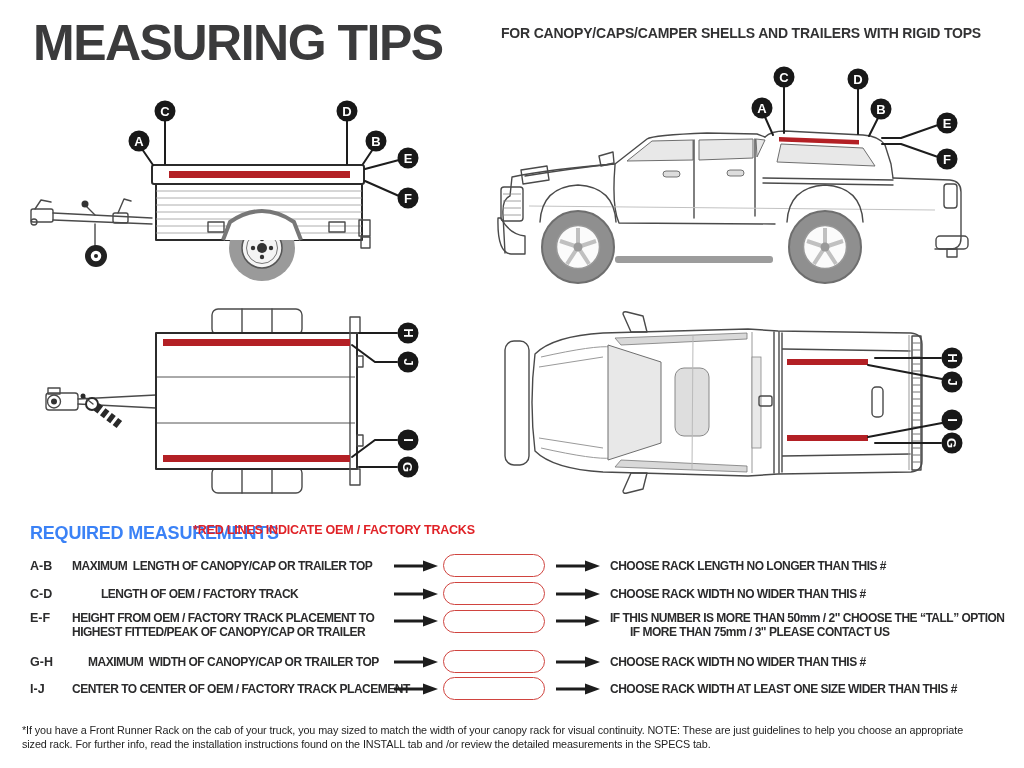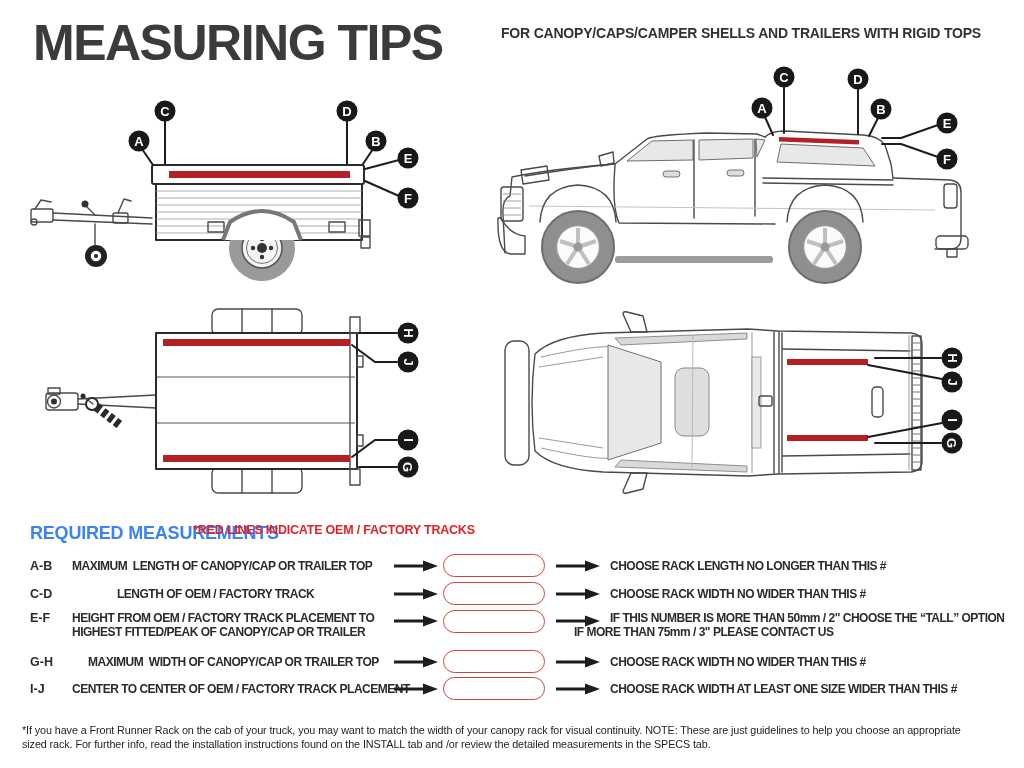--- a/index.html
+++ b/index.html
@@ -277,21 +277,21 @@
         <polygon points="29,0.5 44,6 29,11.5" fill="#1d1d1d"></polygon>
       </svg>
     <div class="pill" style="left:443px;top:554px;"></div>
     <svg class="arrow" style="left:556px;top:560px;" viewBox="0 0 44 12">
         <line x1="0" y1="6" x2="31" y2="6" stroke="#1d1d1d" stroke-width="3"></line>
         <polygon points="29,0.5 44,6 29,11.5" fill="#1d1d1d"></polygon>
       </svg>
     <div class="abs mtext t-pre" style="left:610px;top:559px;">CHOOSE RACK LENGTH NO LONGER THAN THIS #</div>
 
     <div class="abs mkey" style="left:30px;top:587px;">C-D</div>
-    <div class="abs mtext t-pre" style="left:88px;top:587px;padding-left:29px;">LENGTH OF OEM / FACTORY TRACK</div>
+    <div class="abs mtext t-pre" style="left:72px;top:587px;padding-left:29px;">LENGTH OF OEM / FACTORY TRACK</div>
     <svg class="arrow" style="left:394px;top:588px;" viewBox="0 0 44 12">
         <line x1="0" y1="6" x2="31" y2="6" stroke="#1d1d1d" stroke-width="3"></line>
         <polygon points="29,0.5 44,6 29,11.5" fill="#1d1d1d"></polygon>
       </svg>
     <div class="pill" style="left:443px;top:582px;"></div>
     <svg class="arrow" style="left:556px;top:588px;" viewBox="0 0 44 12">
         <line x1="0" y1="6" x2="31" y2="6" stroke="#1d1d1d" stroke-width="3"></line>
         <polygon points="29,0.5 44,6 29,11.5" fill="#1d1d1d"></polygon>
       </svg>
     <div class="abs mtext t-pre" style="left:610px;top:587px;">CHOOSE RACK WIDTH NO WIDER THAN THIS #</div>
@@ -302,21 +302,21 @@
     <svg class="arrow" style="left:394px;top:615px;" viewBox="0 0 44 12">
         <line x1="0" y1="6" x2="31" y2="6" stroke="#1d1d1d" stroke-width="3"></line>
         <polygon points="29,0.5 44,6 29,11.5" fill="#1d1d1d"></polygon>
       </svg>
     <div class="pill" style="left:443px;top:610px;"></div>
     <svg class="arrow" style="left:556px;top:615px;" viewBox="0 0 44 12">
         <line x1="0" y1="6" x2="31" y2="6" stroke="#1d1d1d" stroke-width="3"></line>
         <polygon points="29,0.5 44,6 29,11.5" fill="#1d1d1d"></polygon>
       </svg>
     <div class="abs mtext t-pre" style="left:610px;top:611px;">IF THIS NUMBER IS MORE THAN 50mm / 2" CHOOSE THE “TALL” OPTION</div>
-    <div class="abs mtext t-pre" style="left:574px;top:625px;text-align:center;">IF MORE THAN 75mm / 3" PLEASE CONTACT US</div>
+    <div class="abs mtext t-pre" style="left:630px;top:625px;text-align:center;">IF MORE THAN 75mm / 3" PLEASE CONTACT US</div>
 
     <div class="abs mkey" style="left:30px;top:655px;">G-H</div>
     <div class="abs mtext t-pre" style="left:72px;top:655px;margin-left:16px;">MAXIMUM  WIDTH OF CANOPY/CAP OR TRAILER TOP</div>
     <svg class="arrow" style="left:394px;top:656px;" viewBox="0 0 44 12">
         <line x1="0" y1="6" x2="31" y2="6" stroke="#1d1d1d" stroke-width="3"></line>
         <polygon points="29,0.5 44,6 29,11.5" fill="#1d1d1d"></polygon>
       </svg>
     <div class="pill" style="left:443px;top:650px;"></div>
     <svg class="arrow" style="left:556px;top:656px;" viewBox="0 0 44 12">
         <line x1="0" y1="6" x2="31" y2="6" stroke="#1d1d1d" stroke-width="3"></line>
@@ -332,17 +332,17 @@
       </svg>
     <div class="pill" style="left:443px;top:677px;"></div>
     <svg class="arrow" style="left:556px;top:683px;" viewBox="0 0 44 12">
         <line x1="0" y1="6" x2="31" y2="6" stroke="#1d1d1d" stroke-width="3"></line>
         <polygon points="29,0.5 44,6 29,11.5" fill="#1d1d1d"></polygon>
       </svg>
     <div class="abs mtext t-pre" style="left:610px;top:682px;">CHOOSE RACK WIDTH AT LEAST ONE SIZE WIDER THAN THIS #</div>
   </div>
 
   <div class="abs footnote">
-    <div>*If you have a Front Runner Rack on the cab of your truck, you may want to match the width of your canopy rack for visual continuity. NOTE: These are just guidelines to help you choose an appropriate</div>
+    <div>*If you have a Front Runner Rack on the cab of your truck, you may sized to match the width of your canopy rack for visual continuity. NOTE: These are just guidelines to help you choose an appropriate</div>
     <div>sized rack. For further info, read the installation instructions found on the INSTALL tab and /or review the detailed measurements in the SPECS tab.</div>
   </div>
 
 </div>
 
 </body></html>

